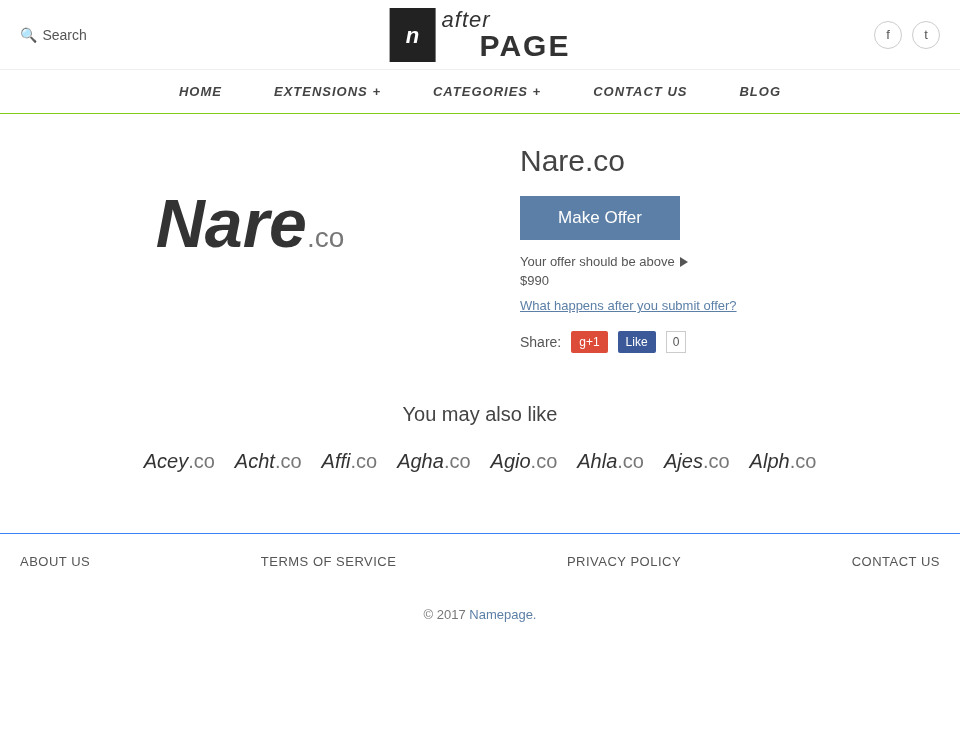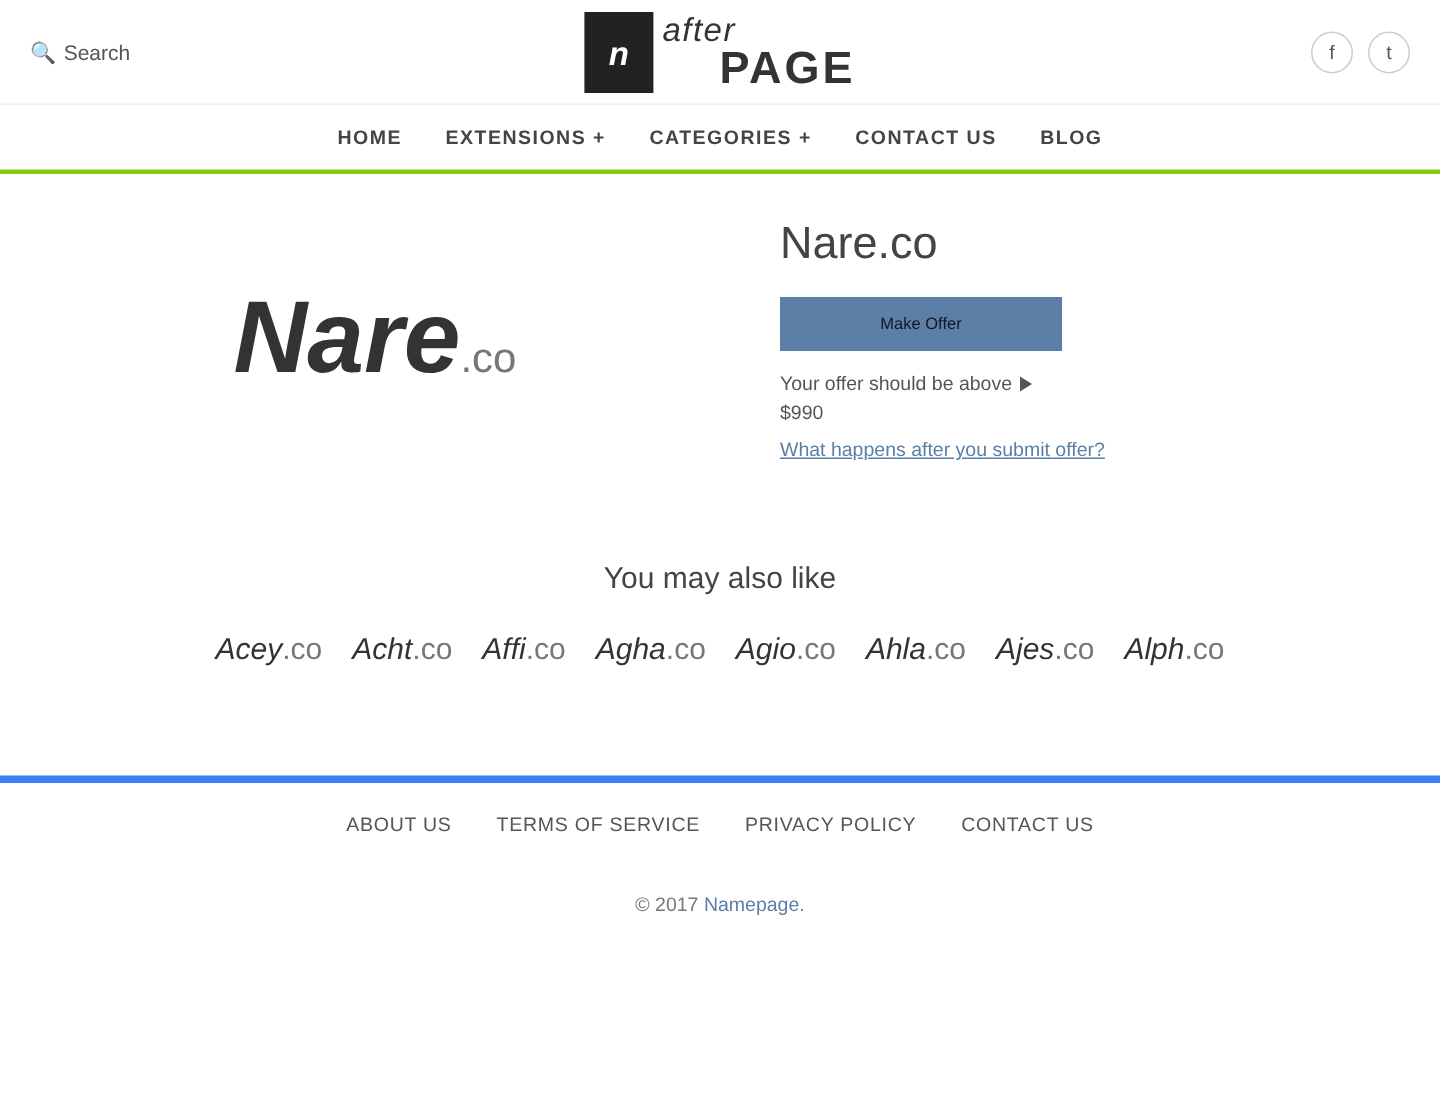--- a/index.html
+++ b/index.html
@@ -85,23 +85,24 @@
       font-size: 13px;
       color: #555;
       cursor: pointer;
     }
 
     
     .nav {
       display: flex;
       justify-content: center;
       align-items: center;
-      gap: 29px;
+      gap: 52px;
       padding: 14px 0;
-      border-bottom: 3px solid #84cc16;
+      border-bottom: 1px solid #84cc16;
+      font-style: italic;
     }
     .nav-item {
       font-size: 13px;
       font-weight: 600;
       color: #444;
       text-transform: uppercase;
       letter-spacing: 1px;
       cursor: pointer;
       text-decoration: none;
     }
@@ -150,28 +151,28 @@
       flex: 1;
     }
     .domain-title {
       font-size: 30px;
       color: #444;
       margin-bottom: 18px;
       font-weight: 400;
     }
     .make-offer-btn {
       background: #5b7fa6;
-      color: #0f172a;
+      color: #ffffff;
       border: none;
       padding: 12px 30px;
-      font-size: 11px;
+      font-size: 17px;
       cursor: pointer;
       display: block;
       margin-bottom: 14px;
-      width: 188px;
+      width: 160px;
     }
     .offer-hint {
       display: flex;
       align-items: center;
       gap: 5px;
       font-size: 13px;
       color: #555;
       margin-bottom: 4px;
     }
     .offer-amount {
@@ -255,26 +256,25 @@
       font-style: italic;
     }
     .domain-card .dext {
       font-weight: 400;
       color: #777;
       font-style: normal;
     }
 
     
     .footer-nav {
-      border-top: 5px solid #3b82f6;
+      border-top: 1px solid #3b82f6;
       padding: 20px;
       display: flex;
-      justify-content: center;
+      justify-content: space-between;
       gap: 30px;
-      margin-top: 12px;
     }
     .footer-nav-item {
       font-size: 13px;
       color: #555;
       cursor: pointer;
       text-transform: uppercase;
       letter-spacing: 0.5px;
     }
 
     
@@ -358,20 +358,30 @@
       <button class="make-offer-btn">Make Offer</button>
 
       <div class="offer-hint">
         <span>Your offer should be above</span>
         <span class="arrow-right"></span>
       </div>
       <div class="offer-amount">$990</div>
 
       <span class="what-happens">What happens after you submit offer?</span>
 
+      <div class="share-row">
+        <span class="share-label">Share:</span>
+        <button class="g-plus-btn">
+          <span>g+1</span>
+        </button>
+        <button class="fb-like-btn">
+          <span>Like</span>
+        </button>
+        <span class="like-count">0</span>
+      </div>
     </div>
   </div>
 
   <div class="also-like">
     <h2 class="also-like-title">You may also like</h2>
     <div class="domain-grid" id="domain-grid">
     <div class="domain-card"><span class="dname">Acey</span><span class="dext">.co</span></div>
         <div class="domain-card"><span class="dname">Acht</span><span class="dext">.co</span></div>
         <div class="domain-card"><span class="dname">Affi</span><span class="dext">.co</span></div>
         <div class="domain-card"><span class="dname">Agha</span><span class="dext">.co</span></div>

